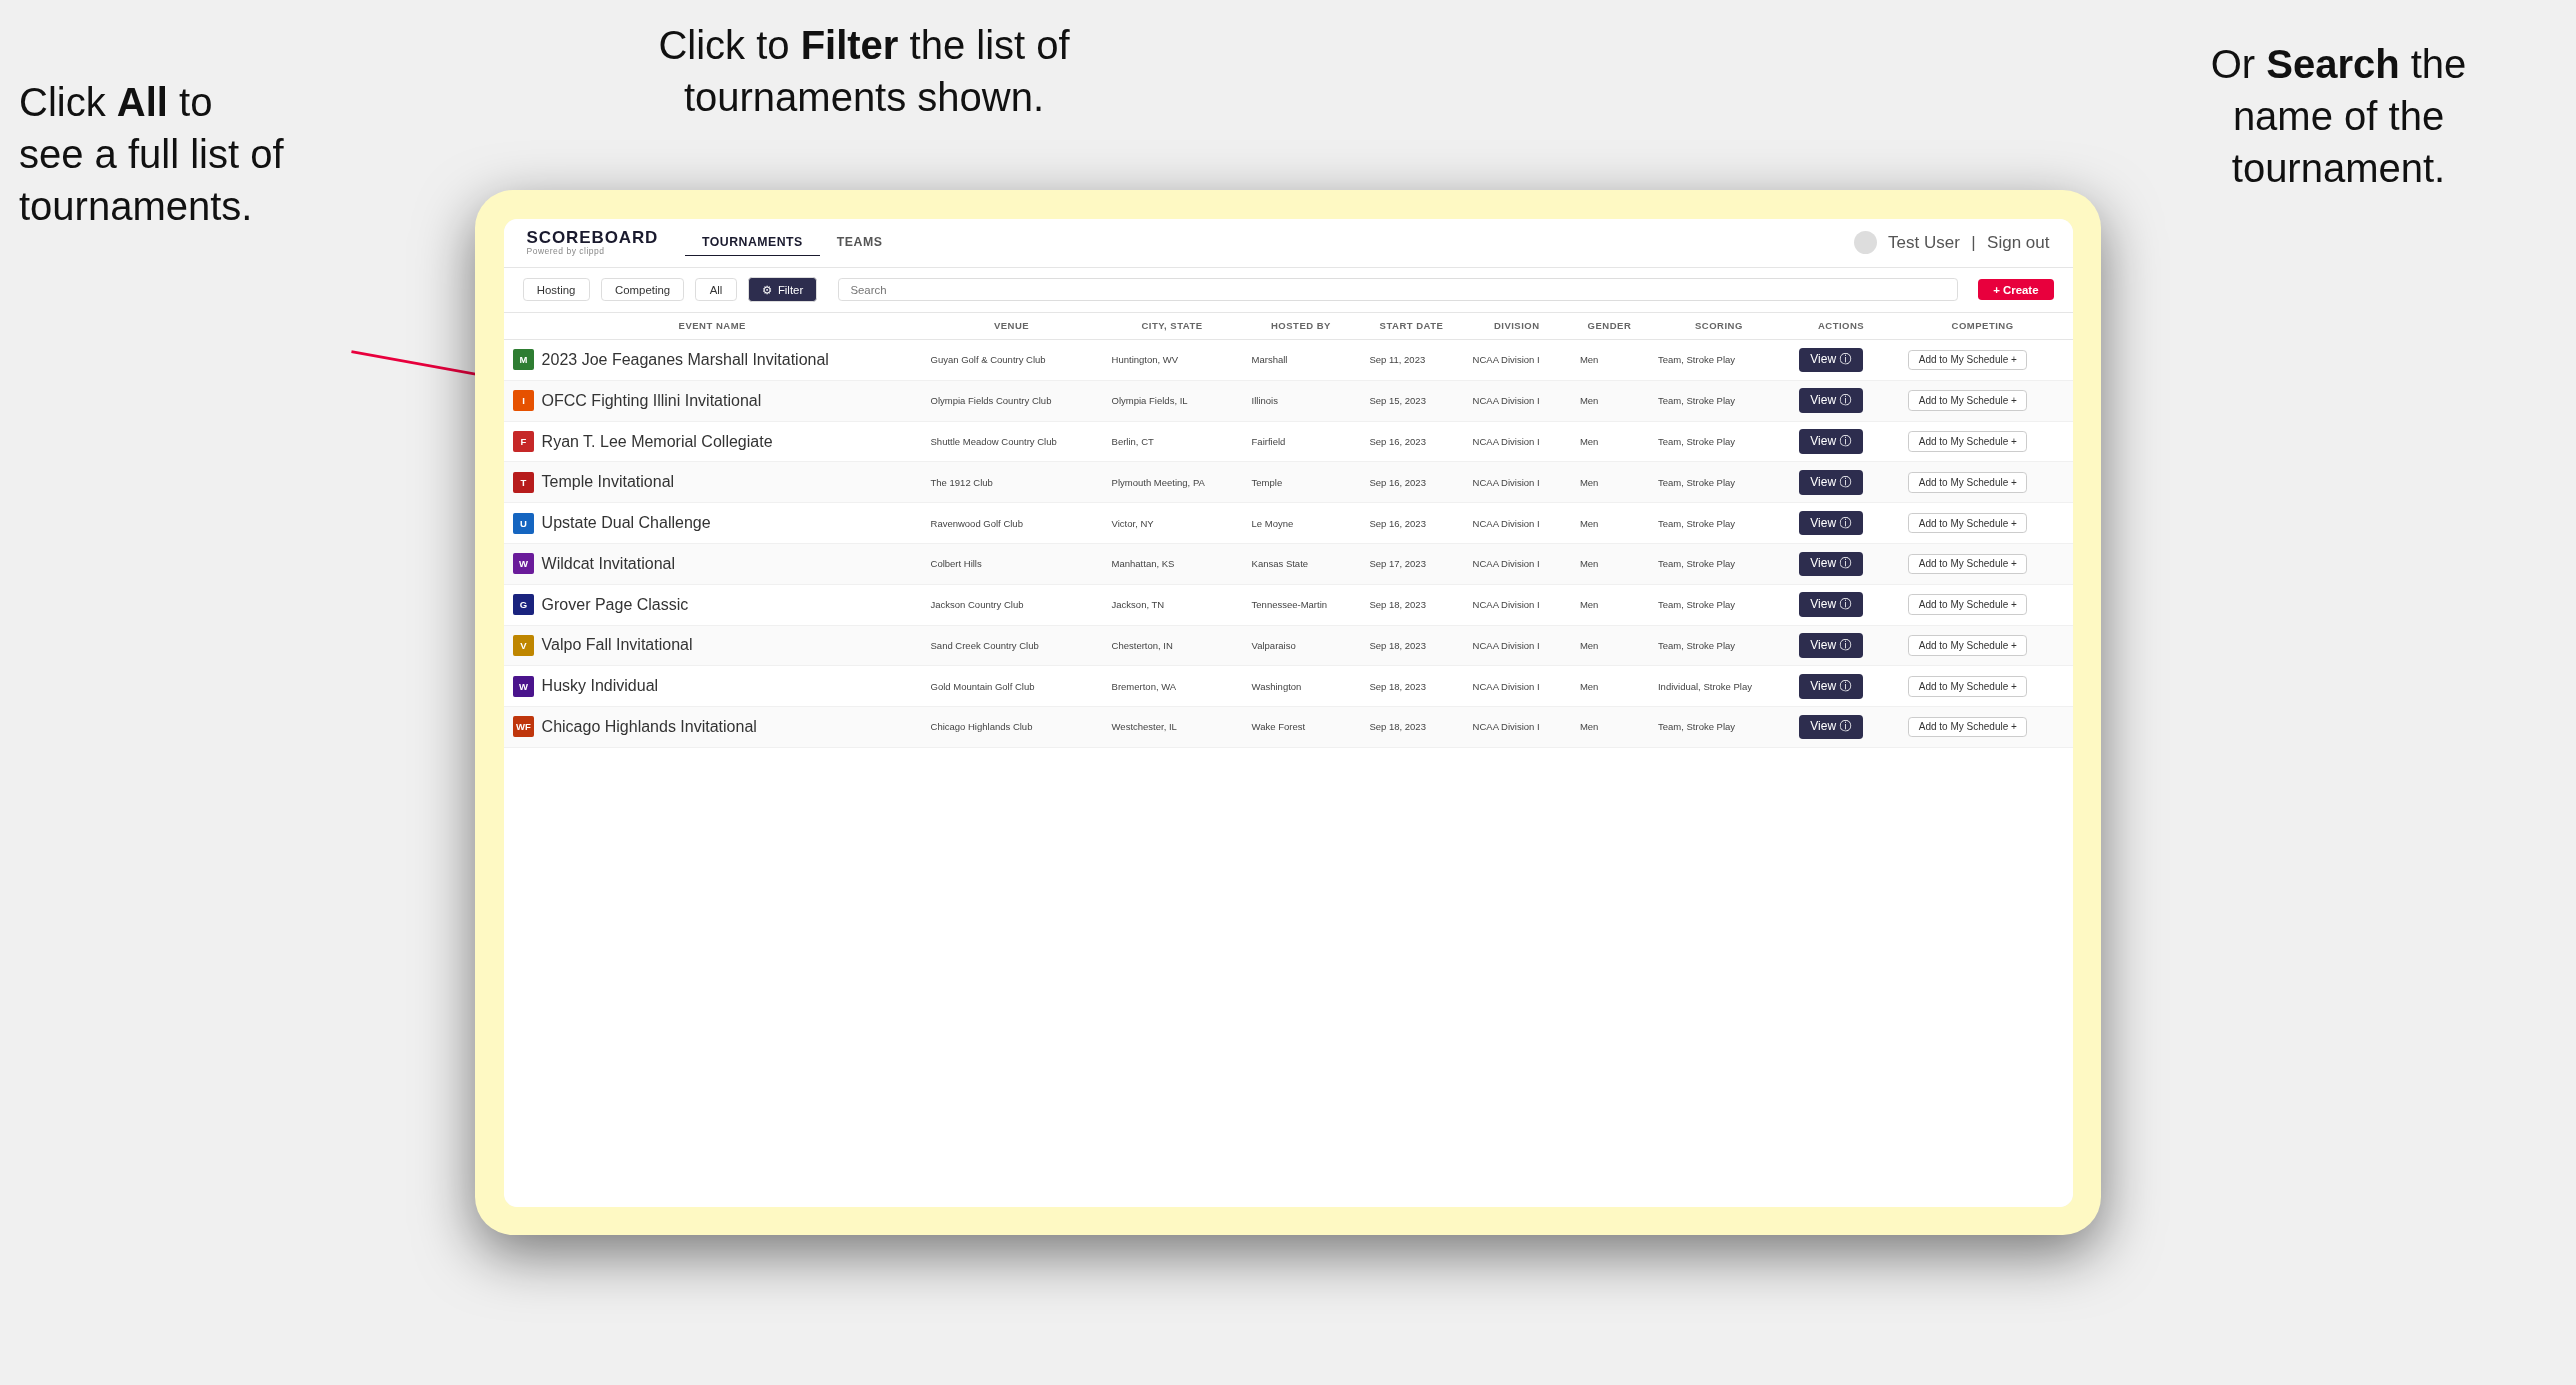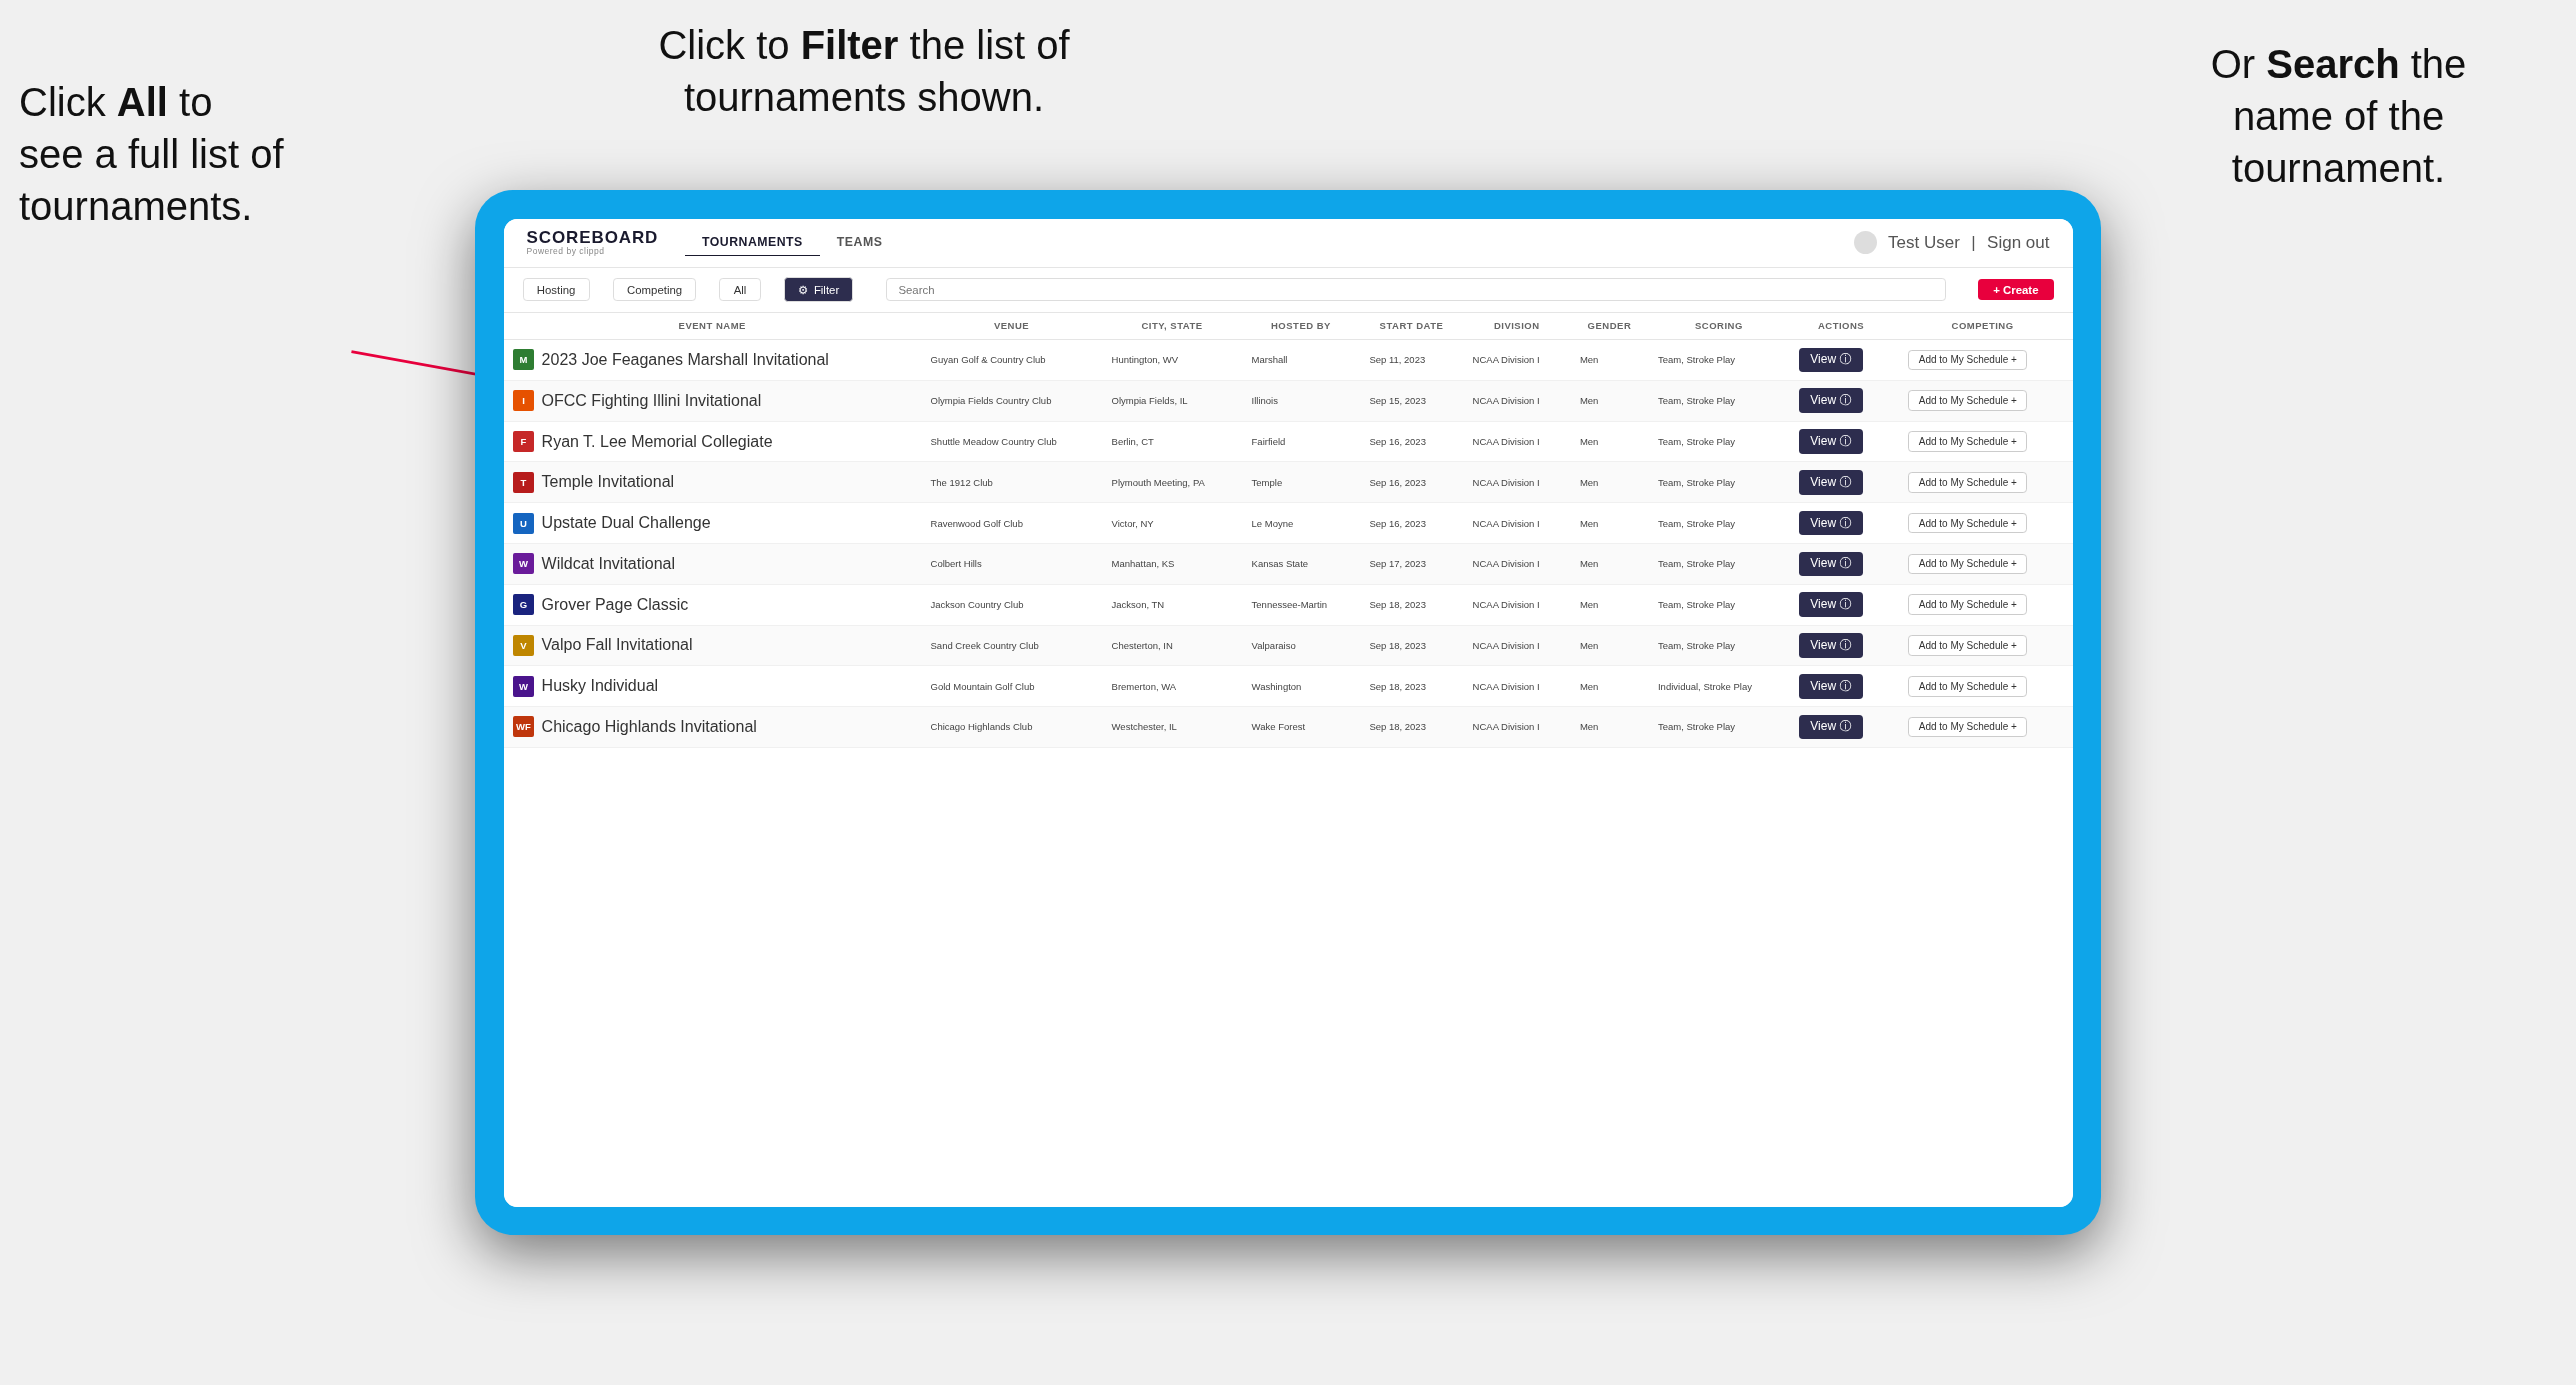--- a/index.html
+++ b/index.html
@@ -33,21 +33,21 @@
       pointer-events: none;
     }
 
     
     .tablet {
       position: absolute;
       top: 190px;
       left: 475px;
       width: 1626px;
       height: 1045px;
-      background: #0ea5e9;
+      background: #fef9c3;
       border-radius: 38px;
       box-shadow: 0 19px 57px rgba(0,0,0,0.5);
       padding: 28.5px;
     }
     .tablet-screen {
       width: 100%;
       height: 100%;
       background: #f5f5f5;
       border-radius: 13.3px;
       overflow: hidden;
@@ -114,21 +114,21 @@
       background: #ddd;
       border-radius: 50%;
     }
 
     
     .toolbar {
       background: #fff;
       padding: 9.5px 19px;
       display: flex;
       align-items: center;
-      gap: 23px;
+      gap: 11px;
       border-bottom: 0.9px solid #e5e5e5;
       flex-shrink: 0;
     }
     .filter-btn {
       padding: 4.7px 13.3px;
       border-radius: 3.8px;
       font-size: 11.4px;
       cursor: pointer;
       border: 0.9px solid #ddd;
       background: #fff;

